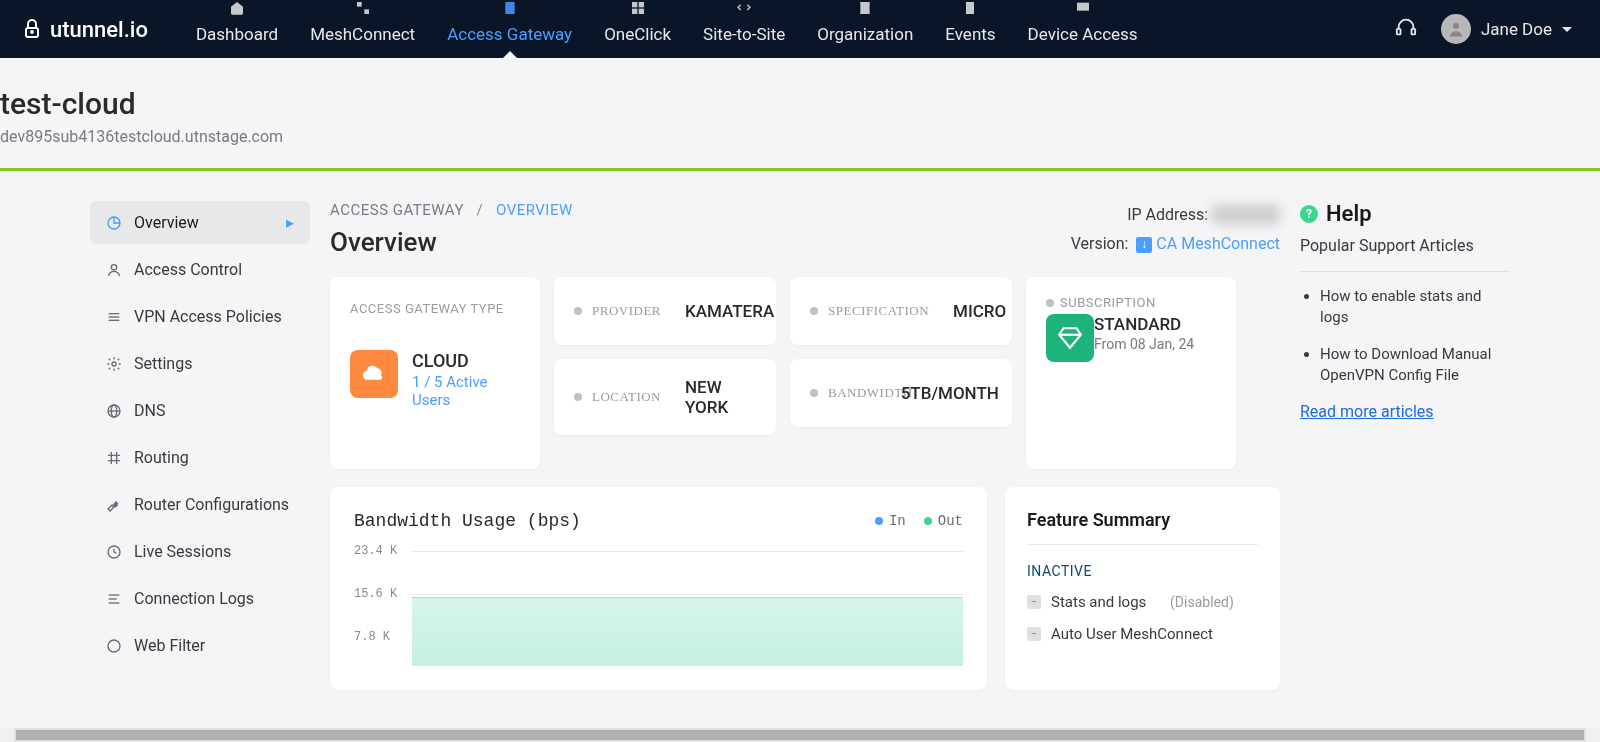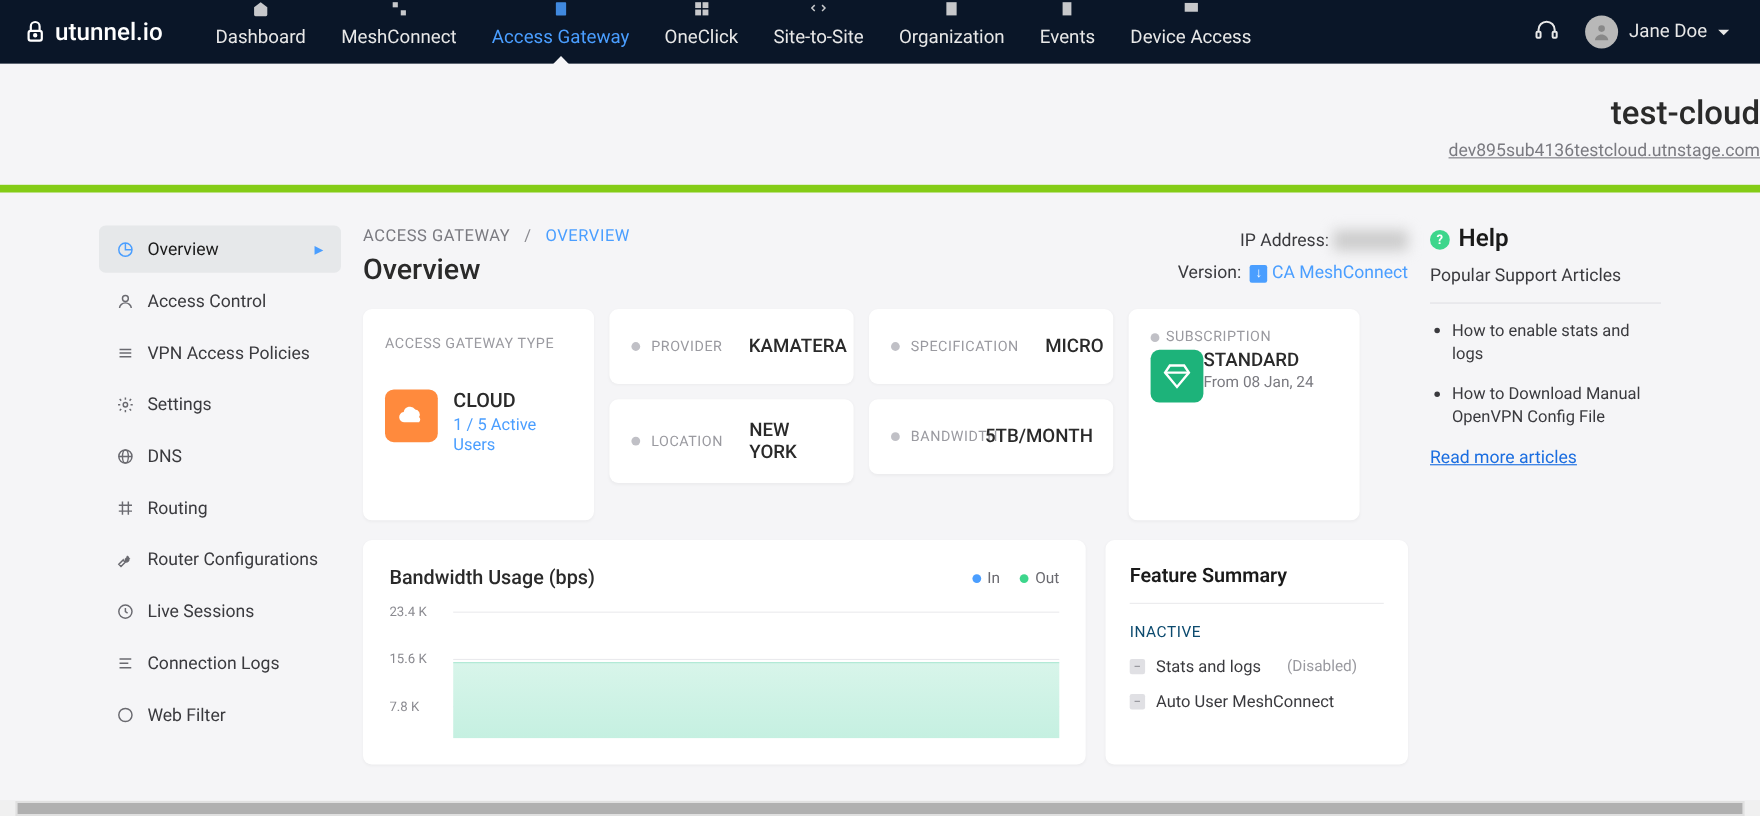--- a/index.html
+++ b/index.html
@@ -13,23 +13,23 @@
   .nav-item.active { color: #4a9eff; position: relative; }
   .nav-item.active::after { content:""; position:absolute; bottom:-1px; left:50%; transform:translateX(-50%); width:0; height:0; border-left:8px solid transparent; border-right:8px solid transparent; border-bottom:8px solid #f5f5f7; }
   .nav-icon { width: 16px; height: 16px; fill: currentColor; opacity: 0.85; }
   .nav-spacer { flex: 1; }
   .headset-icon { color: #e8e8e8; padding: 0 12px; cursor: pointer; }
   .user-menu { display: flex; align-items: center; gap: 10px; color: #e8e8e8; font-size: 17px; cursor: pointer; padding: 0 8px; }
   .avatar { width: 30px; height: 30px; border-radius: 50%; background: #b8b8b8; display:flex; align-items:center; justify-content:center; }
   .caret { width:0; height:0; border-left:5px solid transparent; border-right:5px solid transparent; border-top:5px solid #e8e8e8; }
 
   
-  .title-area { text-align: right; padding: 28px 0 22px; background: #f5f5f7; border-bottom: 7px solid #84cc16; }
+  .title-area { text-align: left; padding: 28px 0 22px; background: #f5f5f7; border-bottom: 3px solid #84cc16; }
   .title-h1 { font-size: 30px; font-weight: 500; color: #2a2a2a; }
-  .title-sub { font-size: 16px; color: #7a7a80; margin-top: 6px; text-decoration: underline; }
+  .title-sub { font-size: 16px; color: #7a7a80; margin-top: 6px; }
 
   
   .main { display: flex; padding: 30px 90px 0 90px; gap: 20px; }
   
   
   .sidebar { width: 220px; flex-shrink: 0; }
   .sb-item { display: flex; align-items: center; gap: 12px; padding: 12px 16px; color: #3a3a3e; font-size: 16px; cursor: pointer; border-radius: 6px; margin-bottom: 4px; }
   .sb-item.active { background: #e6e8ea; color: #1a1a1a; }
   .sb-item.active .sb-arrow { display: block; margin-left: auto; color: #4a9eff; }
   .sb-arrow { display: none; }
@@ -50,33 +50,33 @@
   
   .cards { display: flex; gap: 14px; margin-bottom: 18px; }
   .col { display:flex; flex-direction:column; gap:14px; }
   .card { background: #fff; border-radius: 8px; padding: 18px 20px; box-shadow: 0 1px 3px rgba(0,0,0,0.04); }
   .card-lg { width: 210px; min-height: 192px; }
   .card-sm { width: 222px; min-height: 68px; display:flex; align-items:center; gap:10px; }
   .card-sub { width: 210px; min-height: 192px; }
   .label-sm { font-size: 13px; color: #9a9aa0; letter-spacing: 0.5px; display:flex; align-items:center; gap:6px;}
   .dot { width:8px; height:8px; border-radius:50%; background:#c0c0c6; flex-shrink:0;}
   .val { font-size: 17px; color: #2a2a2a; font-weight: 500; }
-  .card-sm .label-sm { flex-shrink:0; }
+  .card-sm .label-sm { flex-shrink:0;font-family:Liberation Serif, serif; }
   .cloud-row { display:flex; gap:14px; align-items:flex-start; margin-top:34px; }
   .cloud-ic { width:48px;height:48px;background:#ff8a3d;border-radius:8px;display:flex;align-items:center;justify-content:center;flex-shrink:0;}
   .cloud-txt .val { font-size:18px; }
   .cloud-txt .users { color:#4a9eff; font-size:15px; margin-top:2px; cursor:pointer;}
   .sub-row { display:flex; gap:0; align-items:flex-start; margin-top:4px; }
   .sub-ic { width:48px;height:48px;background:#1db37a;border-radius:8px;display:flex;align-items:center;justify-content:center;flex-shrink:0;}
   .sub-txt .val { font-size:17px; }
   .sub-txt .date { color:#7a7a80; font-size:14px; margin-top:2px;}
 
   
   .lower { display:flex; gap:18px; }
-  .bw-card { background:#fff; border-radius:8px; padding:24px; flex:1; box-shadow:0 1px 3px rgba(0,0,0,0.04); }
+  .bw-card { background:#fff; border-radius:8px; padding:24px; flex:1; box-shadow:0 1px 3px rgba(0,0,0,0.04);font-family:Liberation Mono, monospace; }
   .bw-head { display:flex; align-items:center; justify-content:space-between; margin-bottom:20px;}
   .bw-title { font-size:18px; font-weight:500; color:#2a2a2a;}
   .legend { display:flex; gap:18px; font-size:14px; color:#6a6a70;}
   .lg-dot { width:8px;height:8px;border-radius:50%; display:inline-block; margin-right:6px; vertical-align:middle;}
   .lg-in { background:#4a9eff;} .lg-out{ background:#3dd68c;}
   .chart { position:relative; height:115px; }
   .y-label { position:absolute; left:0; font-size:12px; color:#8a8a90; transform:translateY(-50%);}
   .gridline { position:absolute; left:58px; right:0; height:1px; background:#eaeaed;}
   .area { position:absolute; left:58px; right:0; bottom:0; top:46px; background:linear-gradient(to top,#c5f0e1,#d8f5ea); border-top:1px solid #a0e5cc;}
 

